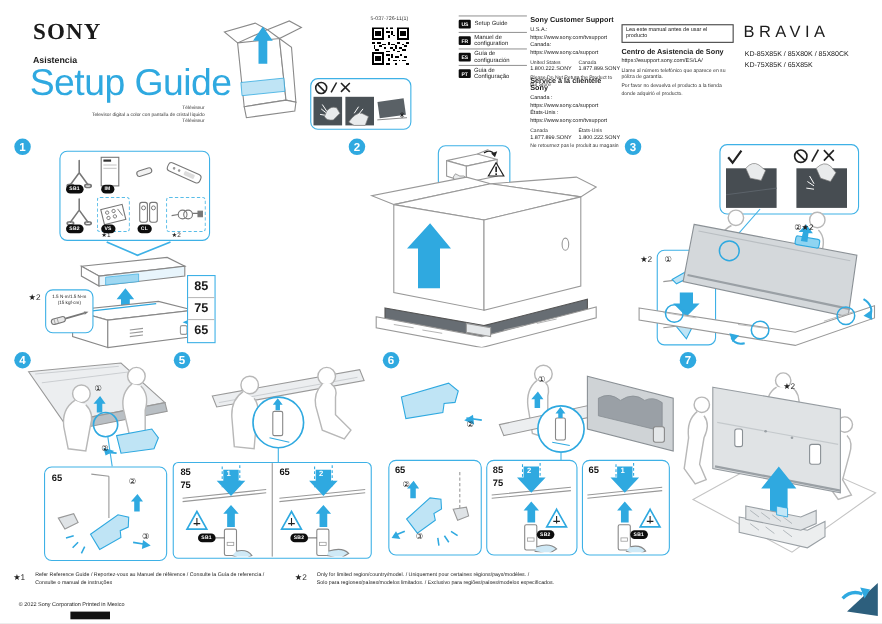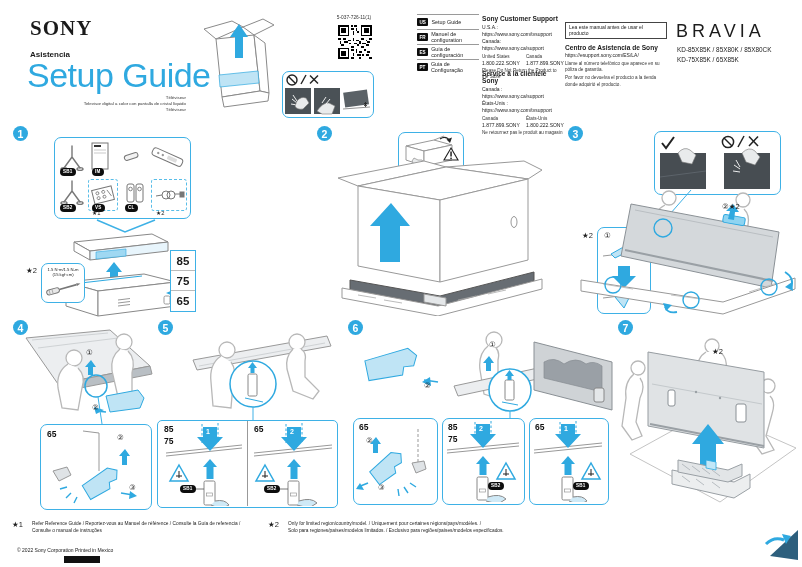--- a/index.html
+++ b/index.html
@@ -140,21 +140,21 @@
   </div>
 
   <div class="abs" style="left:565px;top:21px;width:102px">
     <div style="border:.9px solid #444;padding:1.5px 3px;font-size:5px;display:inline-block">Lea este manual antes de usar el producto</div>
     <div style="font-size:6.6px;font-weight:bold;margin-top:5px">Centro de Asistencia de Sony</div>
     <div class="t5" style="margin-top:1px">https://esupport.sony.com/ES/LA/</div>
     <div class="t45" style="margin-top:2px;width:96px">Llame al número telefónico que aparece en su póliza de garantía.</div>
     <div class="t45" style="margin-top:2px;width:96px">Por favor no devuelva el producto a la tienda donde adquirió el producto.</div>
   </div>
 
-  <div class="abs" style="left:676px;top:21px;font-size:18px;letter-spacing:4px;color:#1c1c1c">BRAVIA</div>
+  <div class="abs" style="left:676px;top:21px;font-size:15px;letter-spacing:4px;color:#1c1c1c">BRAVIA</div>
   <div class="abs" style="left:677px;top:45px;font-size:6.4px;line-height:1.55;color:#222">
     <div>KD-85X85K / 85X80K / 85X80CK</div>
     <div>KD-75X85K / 65X85K</div>
   </div>
 
   <div class="stepnum" style="left:13px;top:126px">1</div>
 
   <div class="cyanbox" style="left:54px;top:137px;width:137px;height:82px">
 
     <svg class="abs" style="left:4px;top:4px" width="26" height="34" viewBox="0 0 26 34">

